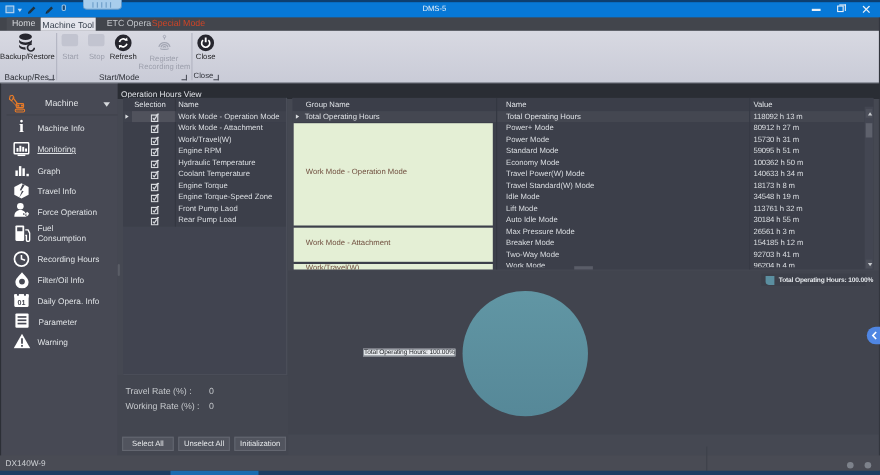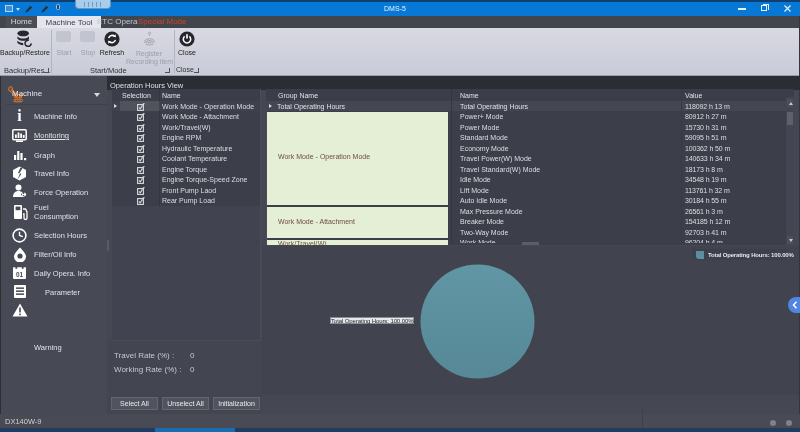--- a/index.html
+++ b/index.html
@@ -35,21 +35,21 @@
 
 <div class="abs" style="left:738px;top:8px;width:8px;height:1.5px;background:#e8f0f8;"></div>
 <div class="abs" style="left:761px;top:5px;width:6px;height:6px;border:1px solid #e8f0f8;"></div>
 <div class="abs" style="left:763px;top:3.5px;width:6px;height:6px;border:1px solid #e8f0f8;border-left:none;border-bottom:none;"></div>
 <svg class="abs" style="left:784px;top:5px" width="8" height="8">
     <path d="M0.5 0.5 L6.5 6.5 M6.5 0.5 L0.5 6.5" stroke="#e8f0f8" stroke-width="1.2"></path>
   </svg>
 
 <div class="abs" style="left:0;top:16px;width:800px;height:12px;background:#42454c;"></div>
 <div class="abs" style="left:6px;top:16px;width:31px;height:12px;background:#4a4d54;color:#d5d7db;font-size:8px;text-align:center;line-height:12px;">Home</div>
-<div class="abs" style="left:37px;top:16px;width:64px;height:12px;background:#e5e6ed;color:#39424f;font-size:8px;text-align:center;line-height:13px;">Machine Tool</div>
+<div class="abs" style="left:37px;top:16px;width:50px;height:12px;background:#e5e6ed;color:#39424f;font-size:8px;text-align:center;line-height:13px;">Machine Tool</div>
 <div class="abs" style="left:97px;top:16px;width:40px;height:12px;color:#c3c6cb;font-size:8px;line-height:12px;">ETC Opera</div>
 <div class="abs" style="left:138px;top:16px;width:50px;height:12px;color:#cf4426;font-size:8px;line-height:12px;">Special Mode</div>
 
 <div class="abs" style="left:0;top:28px;width:800px;height:48px;background:linear-gradient(#d8d9e2,#c9cbd7);border-bottom:1px solid #9a9daa;"></div>
 
 <svg class="abs" style="left:16px;top:30px" width="17" height="18" viewBox="0 0 17 18">
   <ellipse cx="7.2" cy="3.4" rx="5.8" ry="2.9" fill="#26262e"></ellipse>
   <path d="M1.4 6.2 c1 1.6 3.2 2.4 5.8 2.4 c2.6 0 4.8 -0.8 5.8 -2.4 l0 2.2 c-1 1.6 -3.2 2.4 -5.8 2.4 c-2.6 0 -4.8 -0.8 -5.8 -2.4 z" fill="#26262e"></path>
   <path d="M1.4 10.6 c1 1.6 3 2.4 5.6 2.4 l0.4 2.2 c-2.4 0 -5 -0.8 -6 -2.4 z" fill="#26262e"></path>
   <path d="M15.2 13.4 a3.1 3.1 0 1 1 -2.6 -3.2" fill="none" stroke="#26262e" stroke-width="1.5"></path>
@@ -102,21 +102,21 @@
 <svg class="abs" style="left:8px;top:86px" width="16" height="17" viewBox="0 0 16 17">
   <path d="M0.6 4.2 L1.2 1.2 L3.4 0.6 L4.6 2.4 L2.6 5.6 Z" fill="none" stroke="#e87b28" stroke-width="1"></path>
   <path d="M3.6 2.6 L8.2 8.6" stroke="#e87b28" stroke-width="1.2"></path>
   <path d="M2 5.2 L7 10.4" stroke="#e87b28" stroke-width="0.8"></path>
   <rect x="6.8" y="8.2" width="6.6" height="3.6" rx="0.8" fill="none" stroke="#e87b28" stroke-width="1.1"></rect>
   <rect x="7.6" y="9.2" width="2" height="1.8" fill="#e87b28"></rect>
   <rect x="11" y="9.2" width="2.2" height="1.6" fill="#e87b28"></rect>
   <rect x="5.8" y="13.2" width="8.6" height="2.6" rx="1.3" fill="none" stroke="#e87b28" stroke-width="1"></rect>
   <path d="M7 14.5 h6" stroke="#e87b28" stroke-width="0.7" stroke-dasharray="1 0.8"></path>
 </svg>
-<div class="abs" style="left:12px;top:89px;font-size:8px;color:#e3e5e8;">Machine</div>
+<div class="abs" style="left:41px;top:89px;font-size:8px;color:#e3e5e8;">Machine</div>
 <div class="abs" style="left:94px;top:93px;width:0;height:0;border-left:3.5px solid transparent;border-right:3.5px solid transparent;border-top:4px solid #d6d9dc;"></div>
 <div class="abs" style="left:6px;top:104px;width:101px;height:1px;background:#3f424b;"></div>
 
 <div class="abs" style="left:12px;top:108px;width:15px;height:16px;color:#fff;font-family:'Liberation Serif',serif;font-weight:bold;font-size:16px;text-align:center;line-height:16px;">i</div>
 <div class="abs" style="left:34px;top:112px;font-size:7.5px;color:#dfe2e5;">Machine Info</div>
 
 <svg class="abs" style="left:12px;top:129px" width="15" height="13" viewBox="0 0 15 13">
   <rect x="0.8" y="0.8" width="13.4" height="10" rx="1" fill="none" stroke="#fff" stroke-width="1.5"></rect>
   <rect x="3" y="5.5" width="1.8" height="3.4" fill="#fff"></rect>
   <rect x="5.6" y="3.5" width="1.8" height="5.4" fill="#fff"></rect>
@@ -152,21 +152,21 @@
   <rect x="1" y="1" width="8" height="14" rx="1" fill="#fff"></rect>
   <rect x="2.6" y="2.6" width="4.8" height="3.6" fill="#474954"></rect>
   <path d="M10 5 l2.5 0 l1.5 3 v6 a1.5 1.5 0 0 1 -3 0 v-4 h-1" fill="none" stroke="#fff" stroke-width="1.3"></path>
 </svg>
 <div class="abs" style="left:34px;top:204px;font-size:7.5px;color:#dfe2e5;line-height:8.5px;">Fuel<br>Consumption</div>
 
 <svg class="abs" style="left:12px;top:228px" width="15" height="15" viewBox="0 0 15 15">
   <circle cx="7.5" cy="7.5" r="6.4" fill="none" stroke="#fff" stroke-width="1.6"></circle>
   <path d="M7.5 3.8 V7.5 L10.8 8.6" fill="none" stroke="#fff" stroke-width="1.4"></path>
 </svg>
-<div class="abs" style="left:34px;top:231px;font-size:7.5px;color:#dfe2e5;">Selection Hours</div>
+<div class="abs" style="left:34px;top:231px;font-size:7.5px;color:#dfe2e5;">Recording Hours</div>
 
 <svg class="abs" style="left:13px;top:247px" width="14" height="15" viewBox="0 0 14 15">
   <path d="M7 0.5 C10 4 13 6.5 13 9.5 a6 6 0 0 1 -12 0 C1 6.5 4 4 7 0.5 Z" fill="#fff"></path>
   <circle cx="7" cy="9" r="2.6" fill="#474954"></circle>
 </svg>
 <div class="abs" style="left:34px;top:250px;font-size:7.5px;color:#dfe2e5;">Filter/Oil Info</div>
 
 <svg class="abs" style="left:12px;top:265px" width="15" height="15" viewBox="0 0 15 15">
   <rect x="1" y="2.5" width="13" height="11.5" rx="1" fill="#fff"></rect>
   <rect x="1" y="2.5" width="13" height="3" fill="#fff"></rect>
@@ -175,28 +175,28 @@
   <text x="7.5" y="12" font-size="6.5" font-weight="bold" fill="#474954" text-anchor="middle" font-family="Liberation Sans">01</text>
 </svg>
 <div class="abs" style="left:34px;top:269px;font-size:7.5px;color:#dfe2e5;">Daily Opera. Info</div>
 
 <svg class="abs" style="left:13px;top:284px" width="14" height="15" viewBox="0 0 14 15">
   <rect x="1" y="1" width="12" height="13" rx="1" fill="#fff"></rect>
   <rect x="3" y="3.4" width="8" height="1.5" fill="#474954"></rect>
   <rect x="3" y="6.4" width="8" height="1.5" fill="#474954"></rect>
   <rect x="3" y="9.4" width="8" height="1.5" fill="#474954"></rect>
 </svg>
-<div class="abs" style="left:45px;top:288px;font-size:7.5px;color:#dfe2e5;">Parameter</div>
+<div class="abs" style="left:35px;top:288px;font-size:7.5px;color:#dfe2e5;">Parameter</div>
 
 <svg class="abs" style="left:12px;top:303px" width="16" height="14" viewBox="0 0 16 14">
   <path d="M8 0.5 L15.5 13.5 H0.5 Z" fill="#fff"></path>
   <rect x="7.2" y="4.5" width="1.6" height="5" fill="#474954"></rect>
   <rect x="7.2" y="10.6" width="1.6" height="1.6" fill="#474954"></rect>
 </svg>
-<div class="abs" style="left:34px;top:307px;font-size:7.5px;color:#dfe2e5;margin-top:36px;">Warning</div>
+<div class="abs" style="left:34px;top:307px;font-size:7.5px;color:#dfe2e5;">Warning</div>
 
 <div class="abs" style="left:107px;top:76px;width:693px;height:339px;background:#454852;"></div>
 <div class="abs" style="left:261.5px;top:246px;width:538.5px;height:149px;background:#41444e;"></div>
 <div class="abs" style="left:107px;top:341px;width:154.5px;height:73px;background:#434650;"></div>
 <div class="abs" style="left:798.5px;top:16px;width:1.5px;height:412px;background:#33363e;"></div>
 
 <div class="abs" style="left:107px;top:76px;width:693px;height:13.5px;background:#2a2d34;"></div>
 <div class="abs" style="left:110px;top:81px;font-size:7.5px;color:#dfe1e6;">Operation Hours View</div>
 <div class="abs" style="left:106.5px;top:239.5px;width:2.5px;height:11px;background:#5a5d66;border-radius:1px;"></div>
 

